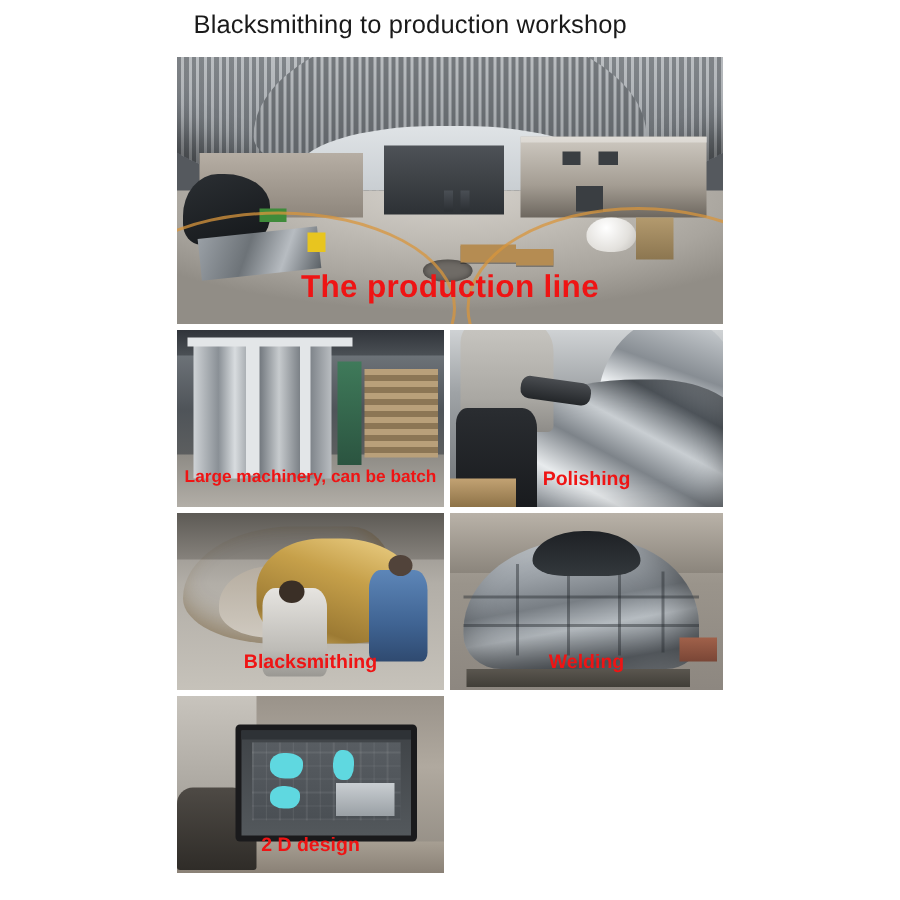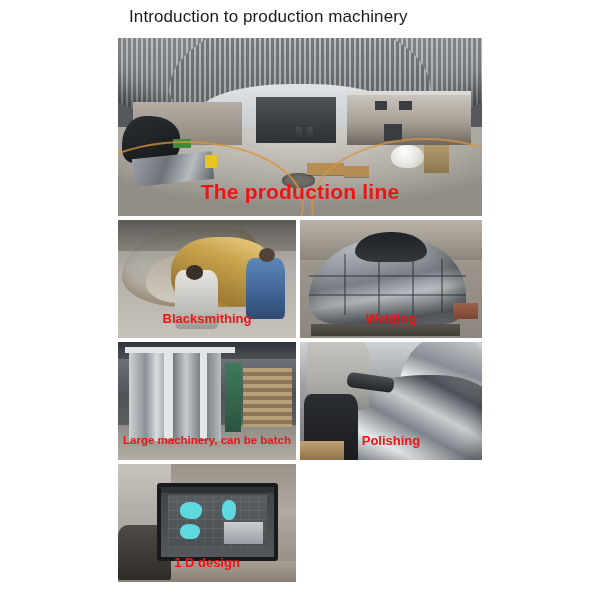--- a/index.html
+++ b/index.html
@@ -303,21 +303,21 @@
     background: linear-gradient(180deg,#ff2a2a 0%, #ffe24a 18%, #4cf04c 38%, #30e0e0 58%, #3050ff 78%, #e030e0 100%); }
   .pd-statusbar { position:absolute; left:0; right:0; bottom:0; height:9%; background:#2a2d30; }
   .pd-bottom { position:absolute; left:0; right:0; bottom:0; height:14%;
     background: repeating-linear-gradient(90deg,#8a5a45 0px,#8a5a45 28px,#6e4635 28px,#6e4635 32px); }
 </style>
 </head>
 <body>
 
 <div class="page">
 
-  <div class="page-title">Introduction to production machinery</div>
+  <div class="page-title">Blacksmithing to production workshop</div>
 
   <div class="gallery">
 
     <div class="row">
       <div class="cell hero">
         <div class="photo">
           <div class="hero-sky"></div>
           <div class="hero-roof"></div>
           <div class="hero-roof2"></div>
           <div class="hero-open"></div>
@@ -343,20 +343,50 @@
           <div class="hero-arc" style="left:-14%; top:58%; width:64%; height:70%;"></div>
           <div class="hero-arc" style="right:-16%; top:56%; width:62%; height:74%;"></div>
         </div>
         <div class="caption hero-cap">The production line</div>
       </div>
     </div>
 
     <div class="row">
       <div class="cell half-l">
         <div class="photo">
+          <div class="mach-bg"></div>
+          <div class="mach-dark"></div>
+          <div class="mach-floor"></div>
+          <div class="mach-press"></div>
+          <div class="mach-beam" style="left:4%; top:4%; width:62%; height:5%;"></div>
+          <div class="mach-beam" style="left:26%; top:8%; width:5%; height:74%;"></div>
+          <div class="mach-beam" style="left:46%; top:8%; width:4%; height:74%;"></div>
+          <div class="mach-green"></div>
+          <div class="mach-rack"></div>
+        </div>
+        <div class="caption sub-cap-sm">Large machinery, can be batch</div>
+      </div>
+
+      <div class="cell half-r">
+        <div class="photo">
+          <div class="pol-bg"></div>
+          <div class="pol-metal2"></div>
+          <div class="pol-metal"></div>
+          <div class="pol-worker"></div>
+          <div class="pol-legs"></div>
+          <div class="pol-tool"></div>
+          <div class="pol-wood"></div>
+        </div>
+        <div class="caption sub-cap">Polishing</div>
+      </div>
+    </div>
+
+    <div class="row">
+      <div class="cell half-l">
+        <div class="photo">
           <div class="bs-bg"></div>
           <div class="bs-top"></div>
           <div class="bs-horn"></div>
           <div class="bs-inner"></div>
           <div class="bs-horn2"></div>
           <div class="bs-man1"></div>
           <div class="bs-man1-head"></div>
           <div class="bs-man2"></div>
           <div class="bs-man2-head"></div>
         </div>
@@ -373,50 +403,20 @@
             <div class="wd-seam" style="left:22%; top:20%; width:2px; height:70%;"></div>
             <div class="wd-seam" style="left:44%; top:14%; width:2px; height:76%;"></div>
             <div class="wd-seam" style="left:66%; top:16%; width:2px; height:74%;"></div>
             <div class="wd-seam" style="left:84%; top:26%; width:2px; height:62%;"></div>
           </div>
           <div class="wd-open"></div>
           <div class="wd-base"></div>
           <div class="wd-brick"></div>
         </div>
         <div class="caption sub-cap">Welding</div>
-      </div>
-    </div>
-
-    <div class="row">
-      <div class="cell half-l">
-        <div class="photo">
-          <div class="mach-bg"></div>
-          <div class="mach-dark"></div>
-          <div class="mach-floor"></div>
-          <div class="mach-press"></div>
-          <div class="mach-beam" style="left:4%; top:4%; width:62%; height:5%;"></div>
-          <div class="mach-beam" style="left:26%; top:8%; width:5%; height:74%;"></div>
-          <div class="mach-beam" style="left:46%; top:8%; width:4%; height:74%;"></div>
-          <div class="mach-green"></div>
-          <div class="mach-rack"></div>
-        </div>
-        <div class="caption sub-cap-sm">Large machinery, can be batch</div>
-      </div>
-
-      <div class="cell half-r">
-        <div class="photo">
-          <div class="pol-bg"></div>
-          <div class="pol-metal2"></div>
-          <div class="pol-metal"></div>
-          <div class="pol-worker"></div>
-          <div class="pol-legs"></div>
-          <div class="pol-tool"></div>
-          <div class="pol-wood"></div>
-        </div>
-        <div class="caption sub-cap">Polishing</div>
       </div>
     </div>
 
     <div class="row">
       <div class="cell half-l">
         <div class="photo">
           <div class="td-bg"></div>
           <div class="td-wallL"></div>
           <div class="td-desk"></div>
           <div class="td-statues"></div>
@@ -425,19 +425,19 @@
               <div class="td-menubar"></div>
               <div class="td-vp">
                 <div class="td-model" style="left:12%; top:14%; width:22%; height:32%;"></div>
                 <div class="td-model" style="left:12%; top:56%; width:20%; height:28%;"></div>
                 <div class="td-model" style="left:54%; top:10%; width:14%; height:38%;"></div>
                 <div class="td-sub"></div>
               </div>
             </div>
           </div>
         </div>
-        <div class="caption sub-cap">1 D design</div>
+        <div class="caption sub-cap">2 D design</div>
       </div>
 
     </div>
 
   </div>
 </div>
 
 </body></html>

